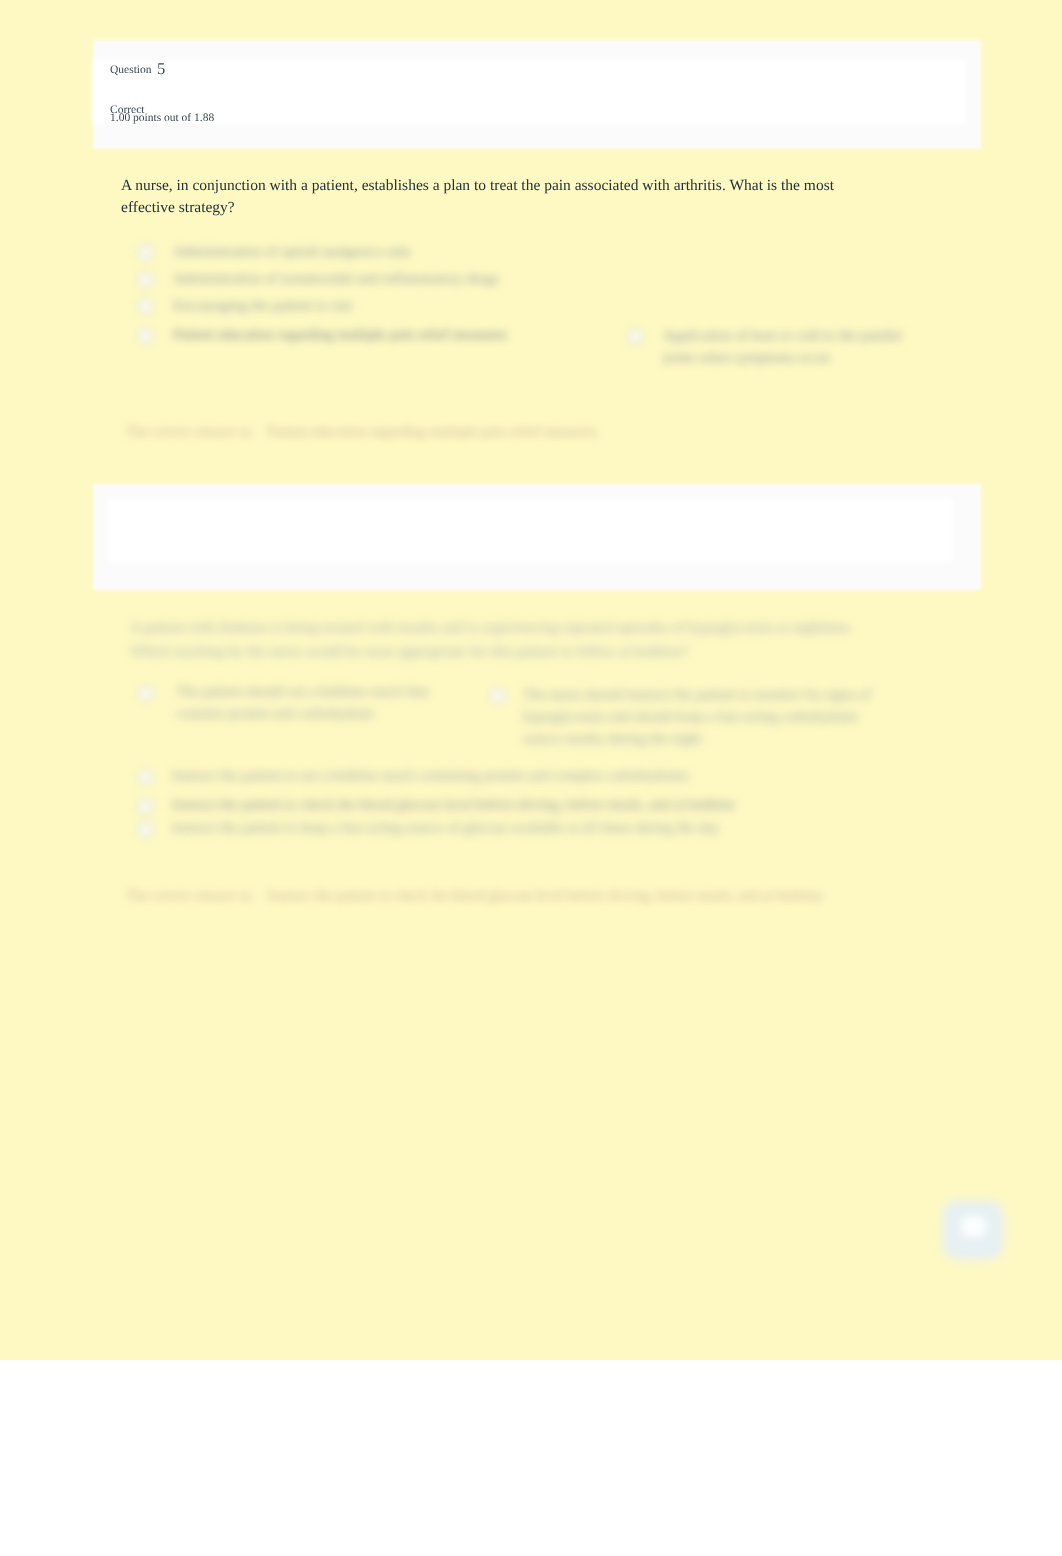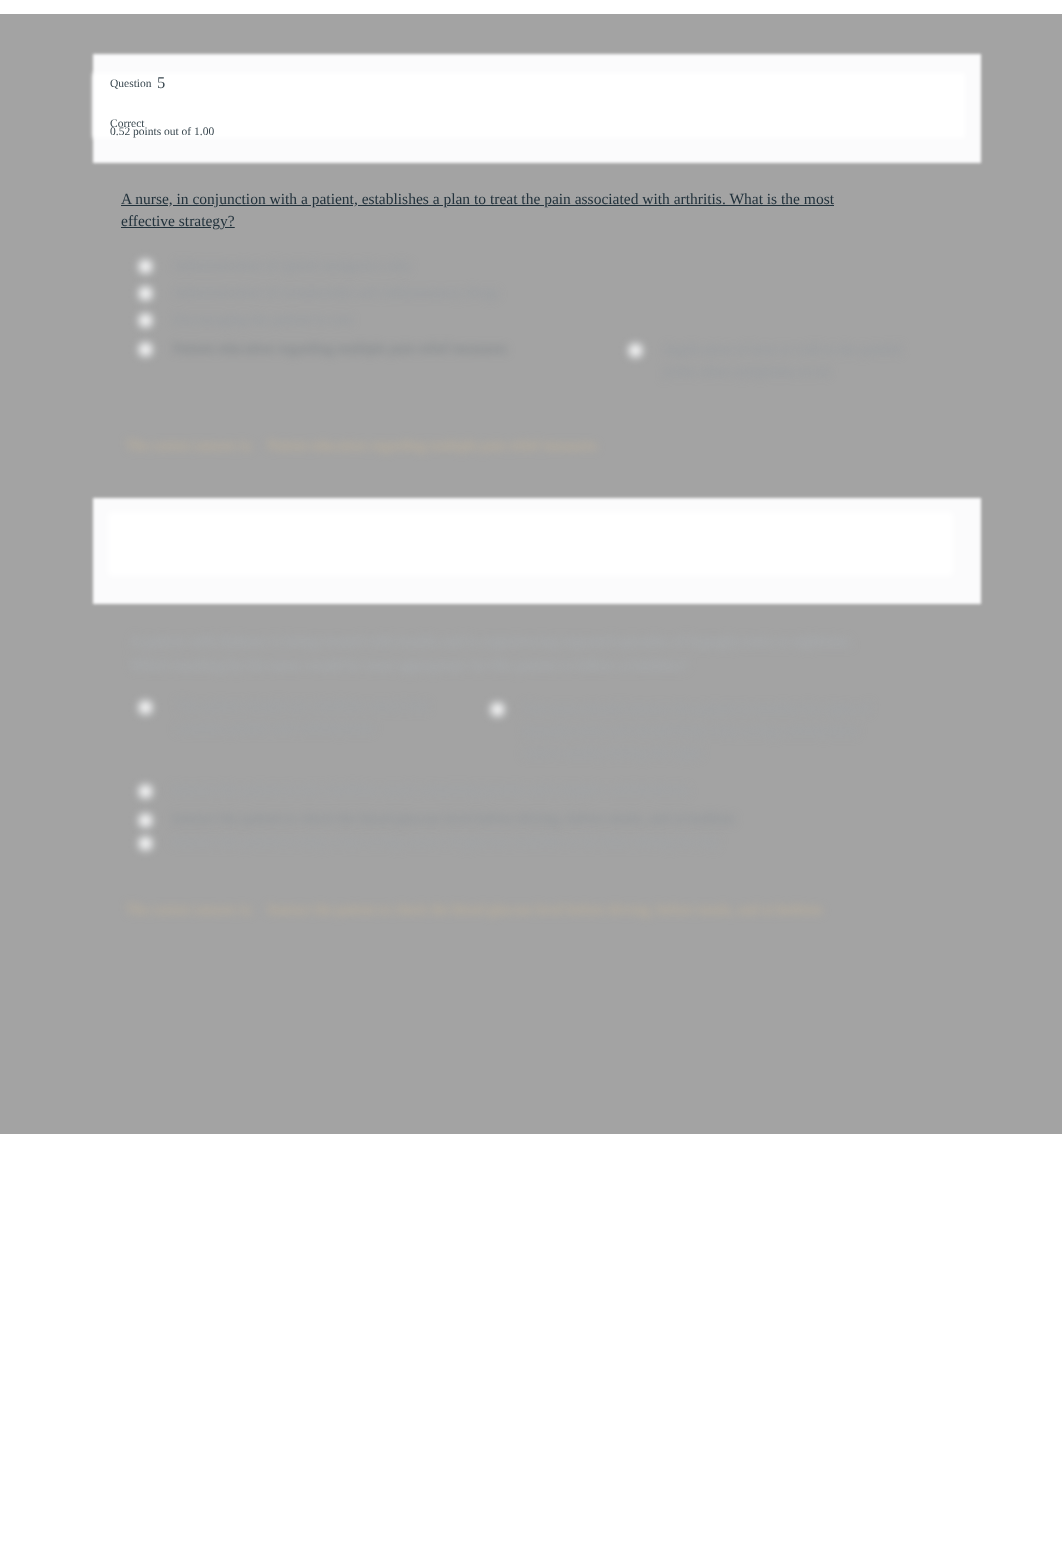--- a/index.html
+++ b/index.html
@@ -1,25 +1,25 @@
 <!DOCTYPE html>
 <html><head>
 <meta charset="utf-8">
 <style>
   html,body{margin:0;padding:0;background:#ffffff;}
   body{width:1062px;height:1556px;font-family:"Liberation Serif",serif;color:#2d3b45;-webkit-font-smoothing:antialiased;text-rendering:geometricPrecision;}
-  .page{position:relative;width:1062px;height:1120px;overflow:hidden;background:#a3a3a3;opacity:0.999;margin-top:14px;}
+  .page{position:relative;width:1062px;height:1360px;overflow:hidden;background:#fef9c3;opacity:0.999;}
 
   
   .info-panel{position:absolute;left:93px;top:40px;width:888px;height:109px;background:#fbfbfc;filter:blur(1.4px);}
   .info-box{position:absolute;left:93px;top:59px;width:872px;height:65px;background:#ffffff;filter:blur(2.4px);}
   .q-line{position:absolute;left:110px;font-size:11.5px;line-height:1;color:#39474f;white-space:nowrap;}
   .q-num{font-size:16.5px;}
 
-  .qtext{position:absolute;left:121px;top:175px;width:725px;font-size:15.5px;line-height:22.4px;color:#22323c;text-decoration:underline;}
+  .qtext{position:absolute;left:121px;top:175px;width:725px;font-size:15.5px;line-height:22.4px;color:#22323c;}
 
   
   .opt{position:absolute;font-size:14.6px;line-height:22px;color:#949aa0;filter:blur(4.0px);}
   .radio{position:absolute;width:13px;height:13px;border:1.5px solid #a7aeb4;border-radius:50%;background:#fff;filter:blur(4.2px);}
   .opt.sel{color:#7b8287;}
   .opt.q2{color:#9ea4a9;filter:blur(4.6px);}
   .opt.q2.sel{color:#8a9197;}
 
   .fb{position:absolute;left:126px;font-size:14.4px;line-height:21px;color:#c5b497;filter:blur(4.4px);white-space:nowrap;}
   .fb-ans{margin-left:14px;}
@@ -35,21 +35,21 @@
 </head>
 <body>
 
 <div class="page">
 
   <div class="info-panel"></div>
   <div class="info-box"></div>
   <div class="q-line" style="top:65px">Question</div>
   <div class="q-line q-num" style="left:157px;top:61px">5</div>
   <div class="q-line" style="top:105px">Correct</div>
-  <div class="q-line" style="top:113px">0.52 points out of 1.00</div>
+  <div class="q-line" style="top:113px">1.00 points out of 1.88</div>
 
   <div class="qtext">A nurse, in conjunction with a patient, establishes a plan to treat the pain associated with arthritis. What is the most effective strategy?</div>
 
   <div class="radio" style="left:138px;top:245px"></div>
   <div class="opt" style="left:173px;top:241px;width:340px">Administration of opioid analgesics only</div>
   <div class="radio" style="left:138px;top:272px"></div>
   <div class="opt" style="left:173px;top:268px;width:360px">Administration of nonsteroidal anti-inflammatory drugs</div>
   <div class="radio" style="left:138px;top:299px"></div>
   <div class="opt" style="left:173px;top:295px;width:340px">Encouraging the patient to rest</div>
   <div class="radio" style="left:138px;top:328px"></div>

